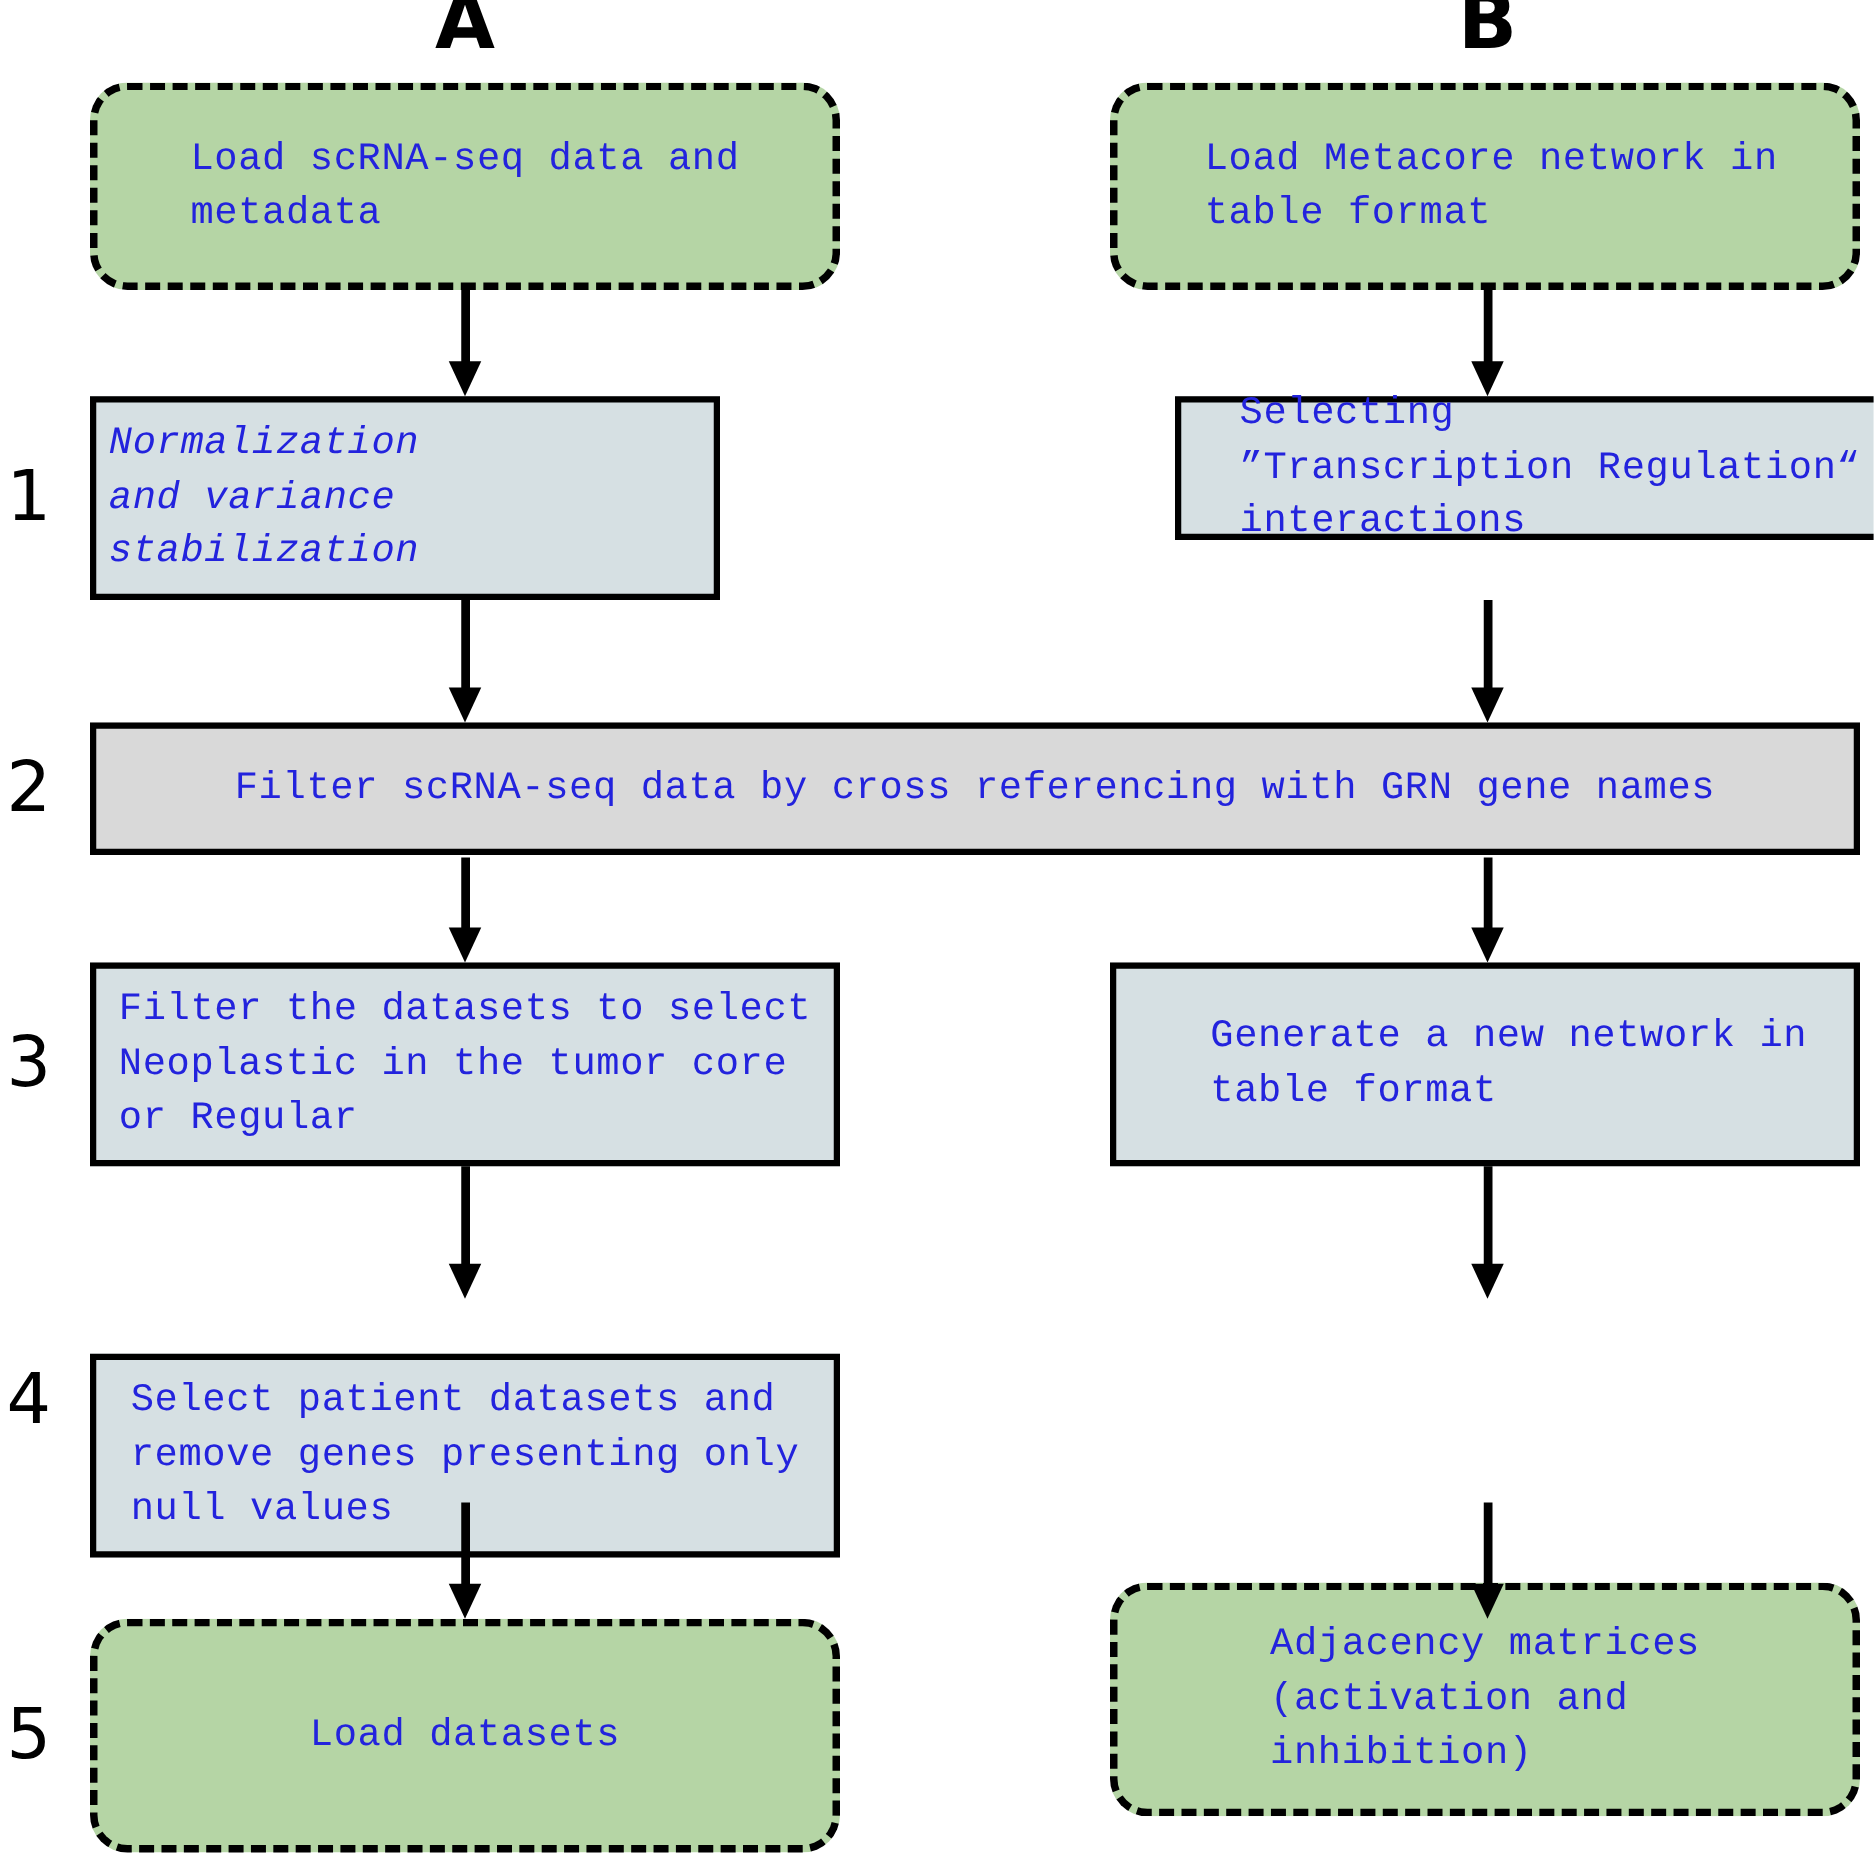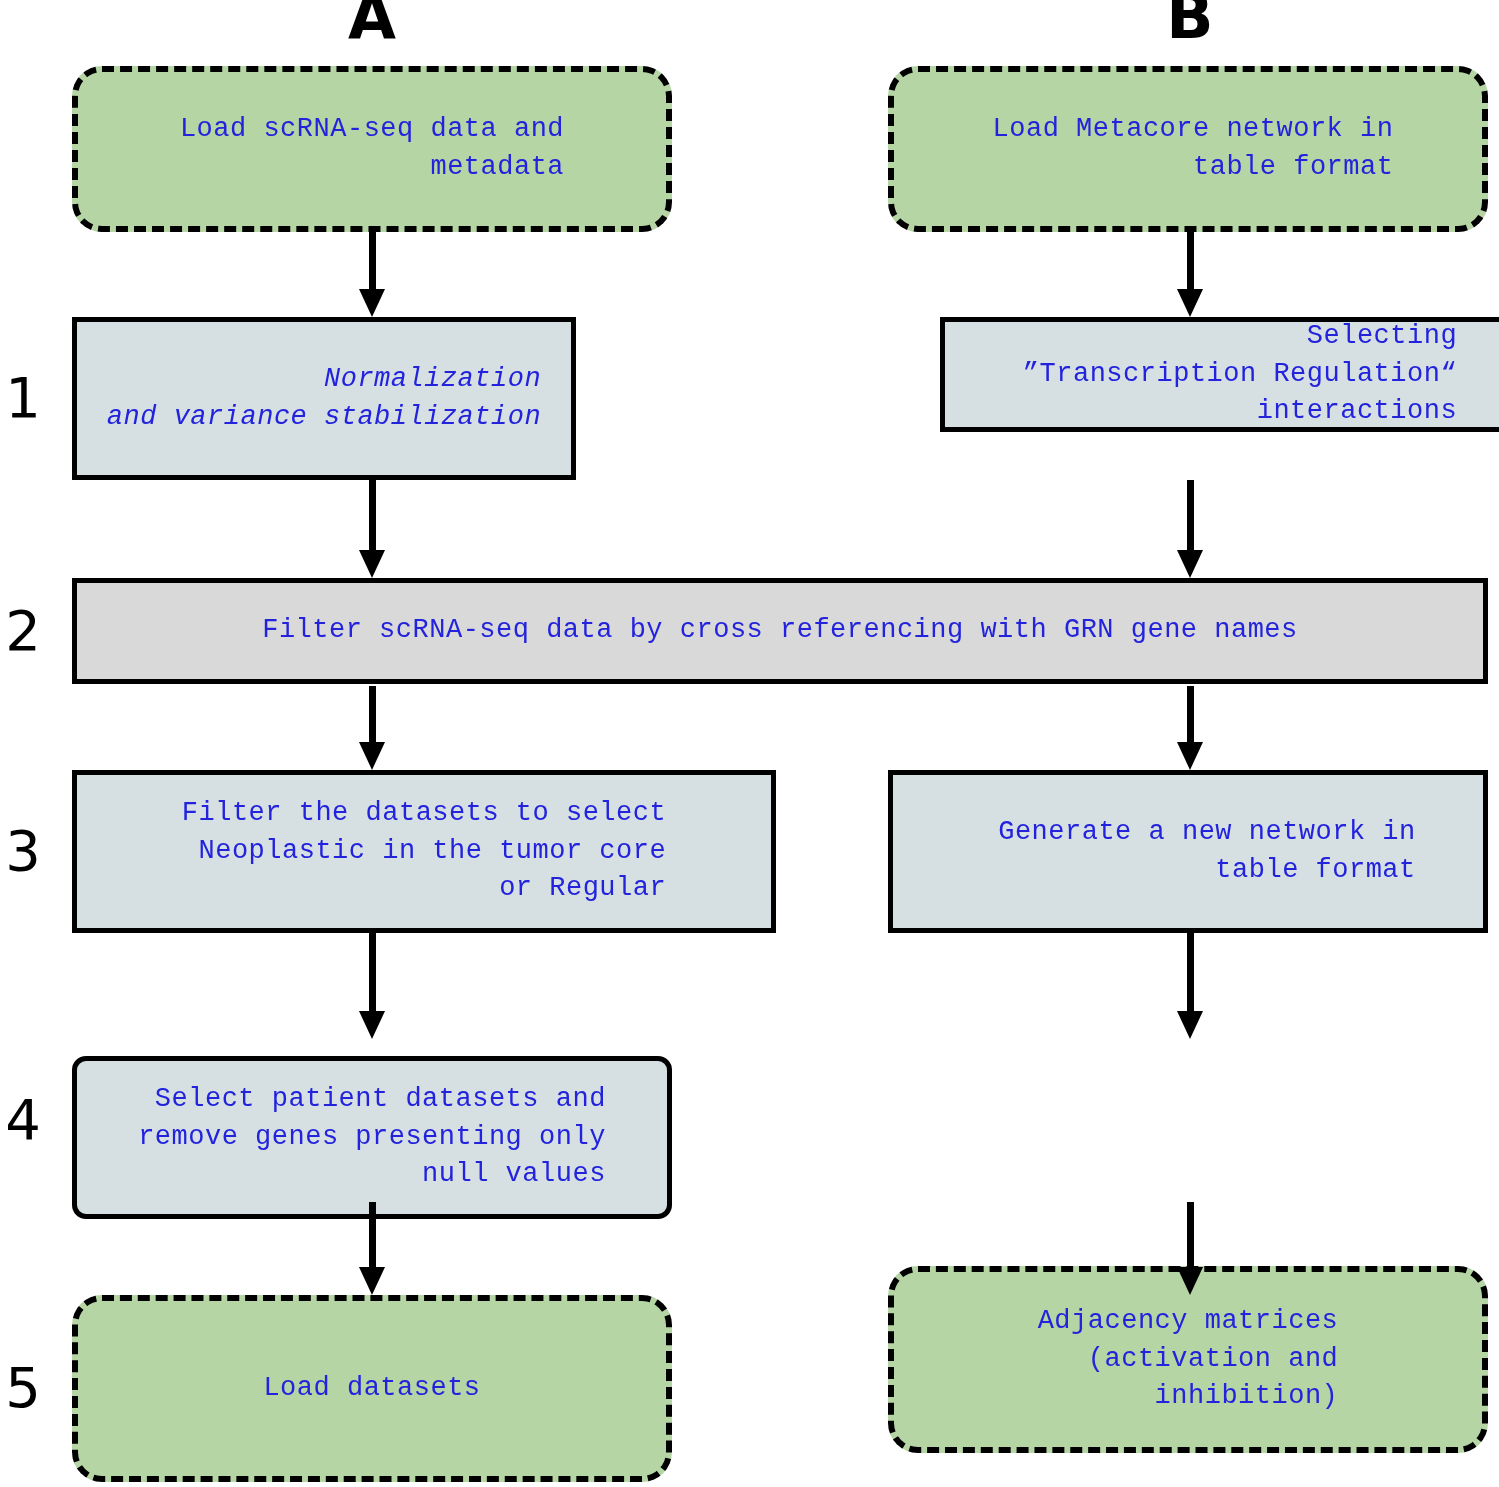--- a/index.html
+++ b/index.html
@@ -31,24 +31,24 @@
     font-size: 56px;
     color: #000000;
     line-height: 1.0;
   }
   .box {
     position: absolute;
     box-sizing: border-box;
     display: flex;
     align-items: center;
     justify-content: center;
-    text-align: right;
+    text-align: left;
     padding: 8px 10px;
     color: var(--text, #2323dd);
-    font-size: 27px;
+    font-size: 31px;
     letter-spacing: 0.5px;
     line-height: 1.4;
     white-space: pre-line;
   }
   .terminal {
     background: var(--terminal-fill, #b5d5a5);
     border: 6px dashed var(--border, #000000);
     border-radius: 30px;
   }
   .process {
@@ -90,24 +90,24 @@
   <div class="row-num" style="top:398px;">1</div>
   <div class="row-num" style="top:631px;">2</div>
   <div class="row-num" style="top:851px;">3</div>
   <div class="row-num" style="top:1120px;">4</div>
   <div class="row-num" style="top:1388px;">5</div>
 
   <div class="box terminal" style="left:72px;top:66px;width:600px;height:166px;">Load scRNA-seq data and
 metadata</div>
   <div class="box process" style="left:72px;top:317px;width:504px;height:163px;font-style:italic;">Normalization
 and variance stabilization</div>
-  <div class="box process" style="left:72px;top:770px;width:704px;height:163px;">Filter the datasets to select
+  <div class="box process" style="left:72px;top:770px;width:600px;height:163px;">Filter the datasets to select
 Neoplastic in the tumor core
 or Regular</div>
-  <div class="box process" style="left:72px;top:1056px;width:600px;height:163px;border-radius:14px;">Select patient datasets and
+  <div class="box process" style="left:72px;top:1083px;width:600px;height:163px;">Select patient datasets and
 remove genes presenting only
 null values</div>
   <div class="box terminal" style="left:72px;top:1295px;width:600px;height:187px;">Load datasets</div>
 
   <div class="box terminal" style="left:888px;top:66px;width:600px;height:166px;padding-left:20px;">Load Metacore network in
 table format</div>
   <div class="box process" style="left:940px;top:317px;width:600px;height:115px;">Selecting
 ”Transcription Regulation“
 interactions</div>
   <div class="box process" style="left:888px;top:770px;width:600px;height:163px;padding-left:48px;">Generate a new network in

